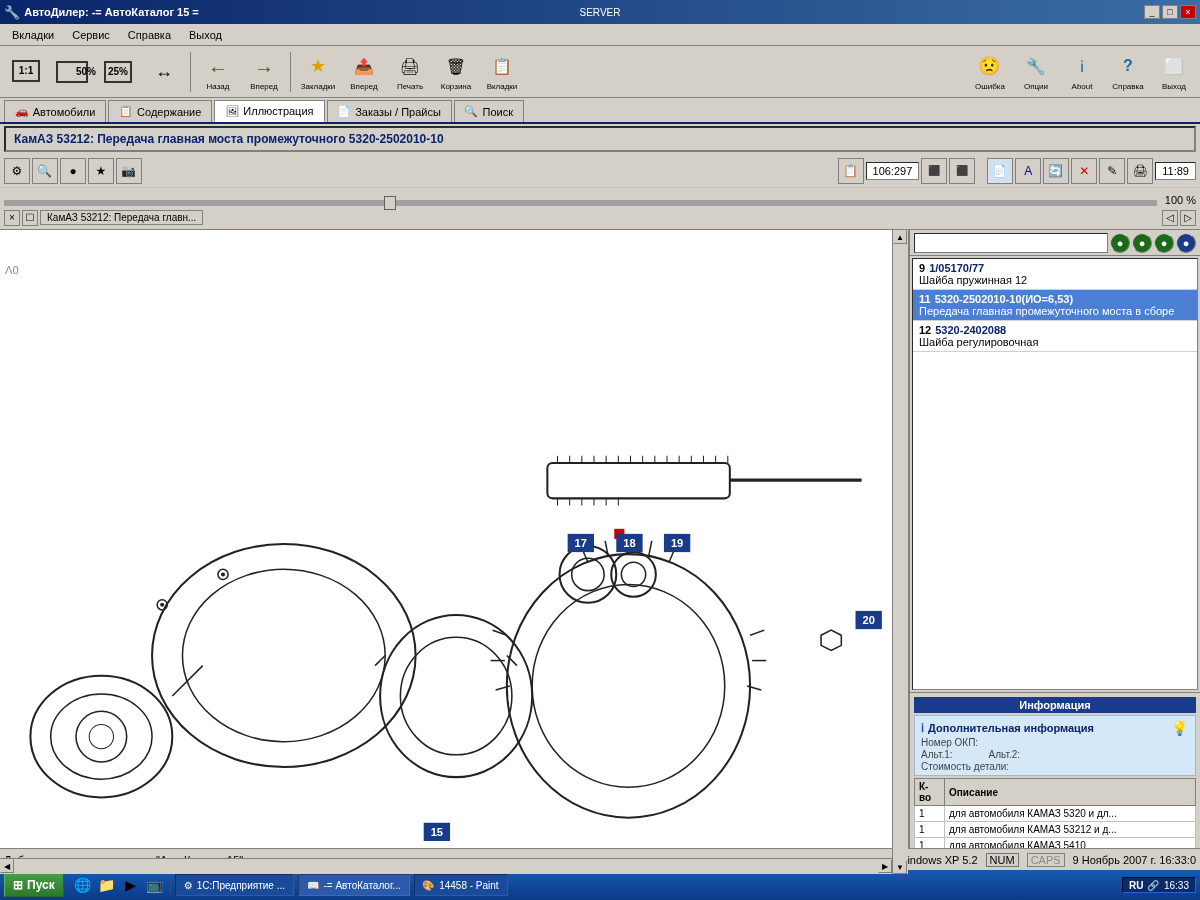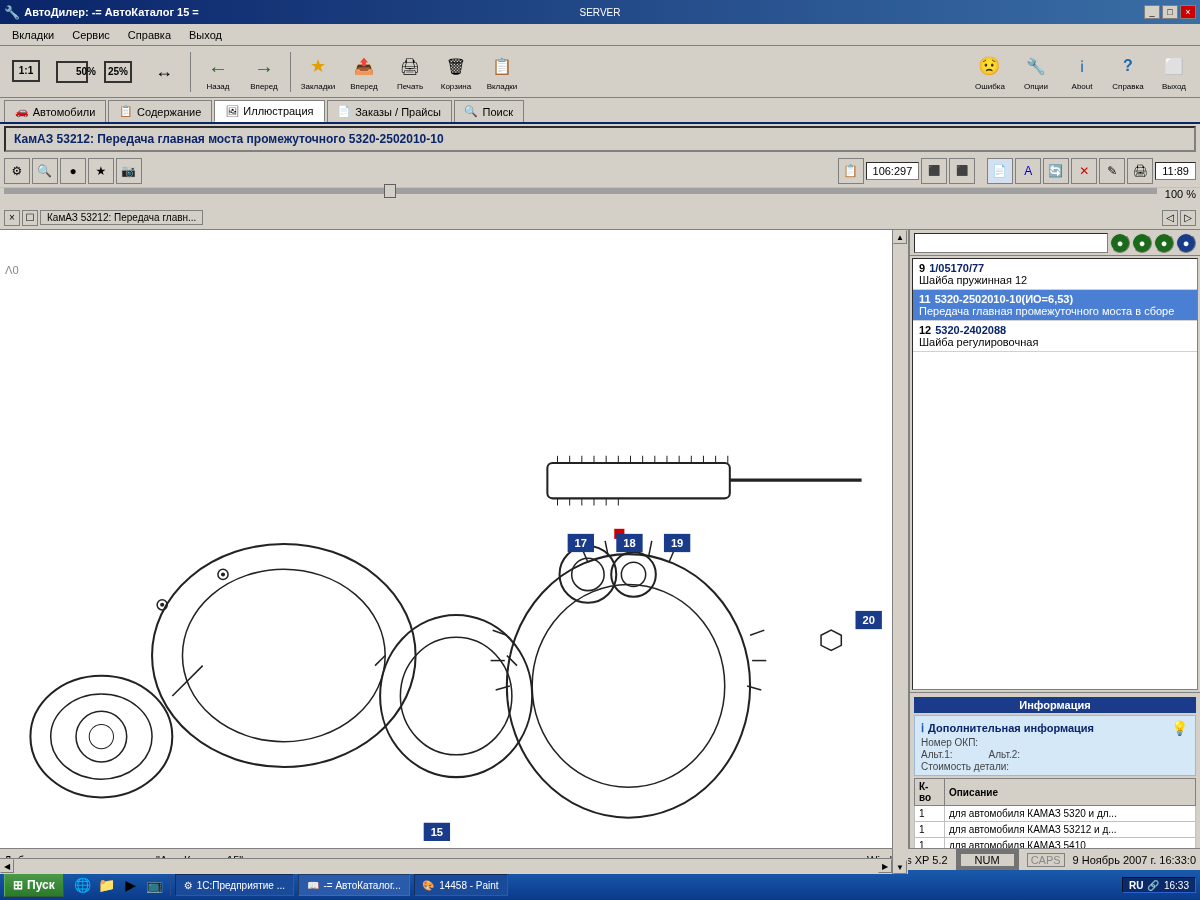--- a/index.html
+++ b/index.html
@@ -150,21 +150,21 @@
       padding: 2px 6px;
       font-size: 11px;
       margin-left: auto;
     }
 
     
     .zoom-bar {
       background: #d4d0c8;
       height: 18px;
       display: flex;
-      align-items: flex-start;
+      align-items: flex-end;
       padding: 0 4px;
       gap: 4px;
     }
     .zoom-slider {
       flex: 1;
       height: 6px;
       background: #a0a0a0;
       position: relative;
       cursor: pointer;
     }
@@ -821,21 +821,21 @@
           </tbody>
       </table>
     </div>
   </div>
 </div>
 
 <div class="status-bar">
   <span>Добро пожаловать в систему "АвтоКаталог 15"</span>
   <div class="status-right">
     <span>Windows XP 5.2</span>
-    <span style="border:5px solid #737373;padding:0 14px;">NUM</span>
+    <span style="border:1px solid #737373;padding:0 3px;">NUM</span>
     <span style="border:1px solid #808080;padding:0 3px;color:#888;">CAPS</span>
     <span>9 Ноябрь 2007 г. 16:33:0</span>
   </div>
 </div>
 
 <div class="taskbar">
   <button class="start-btn">
     <span>⊞</span>
     <span>Пуск</span>
   </button>

